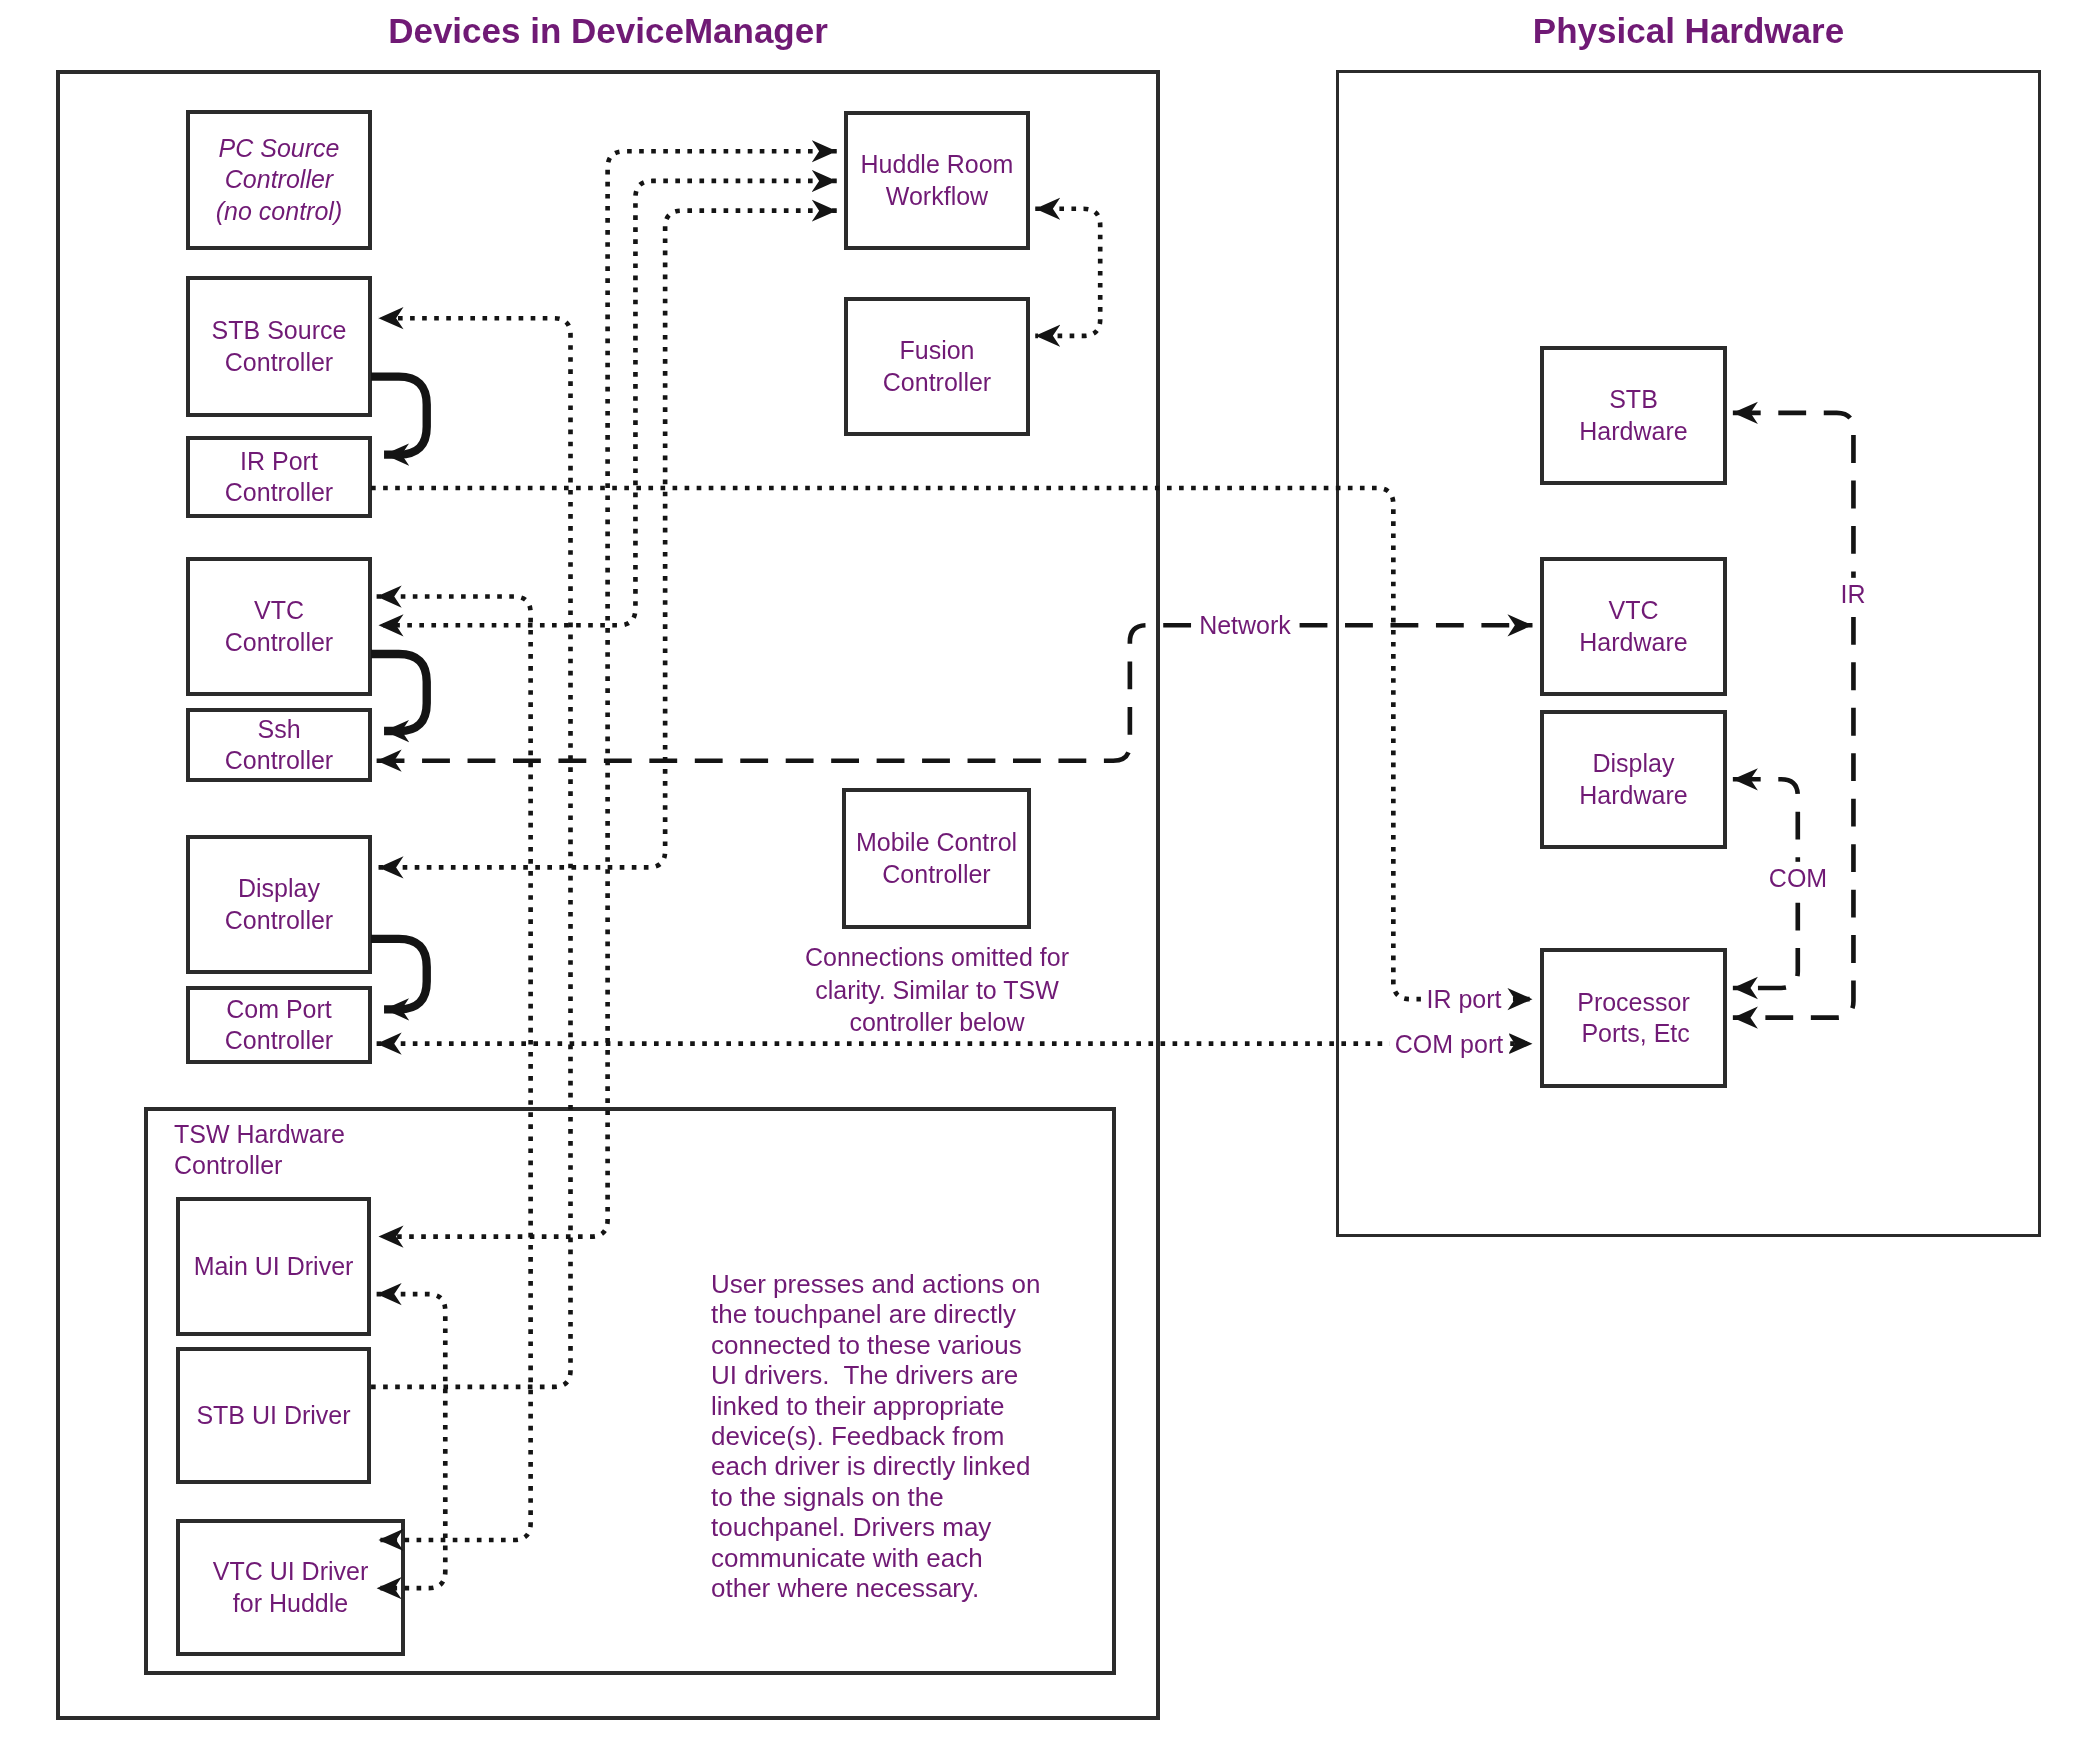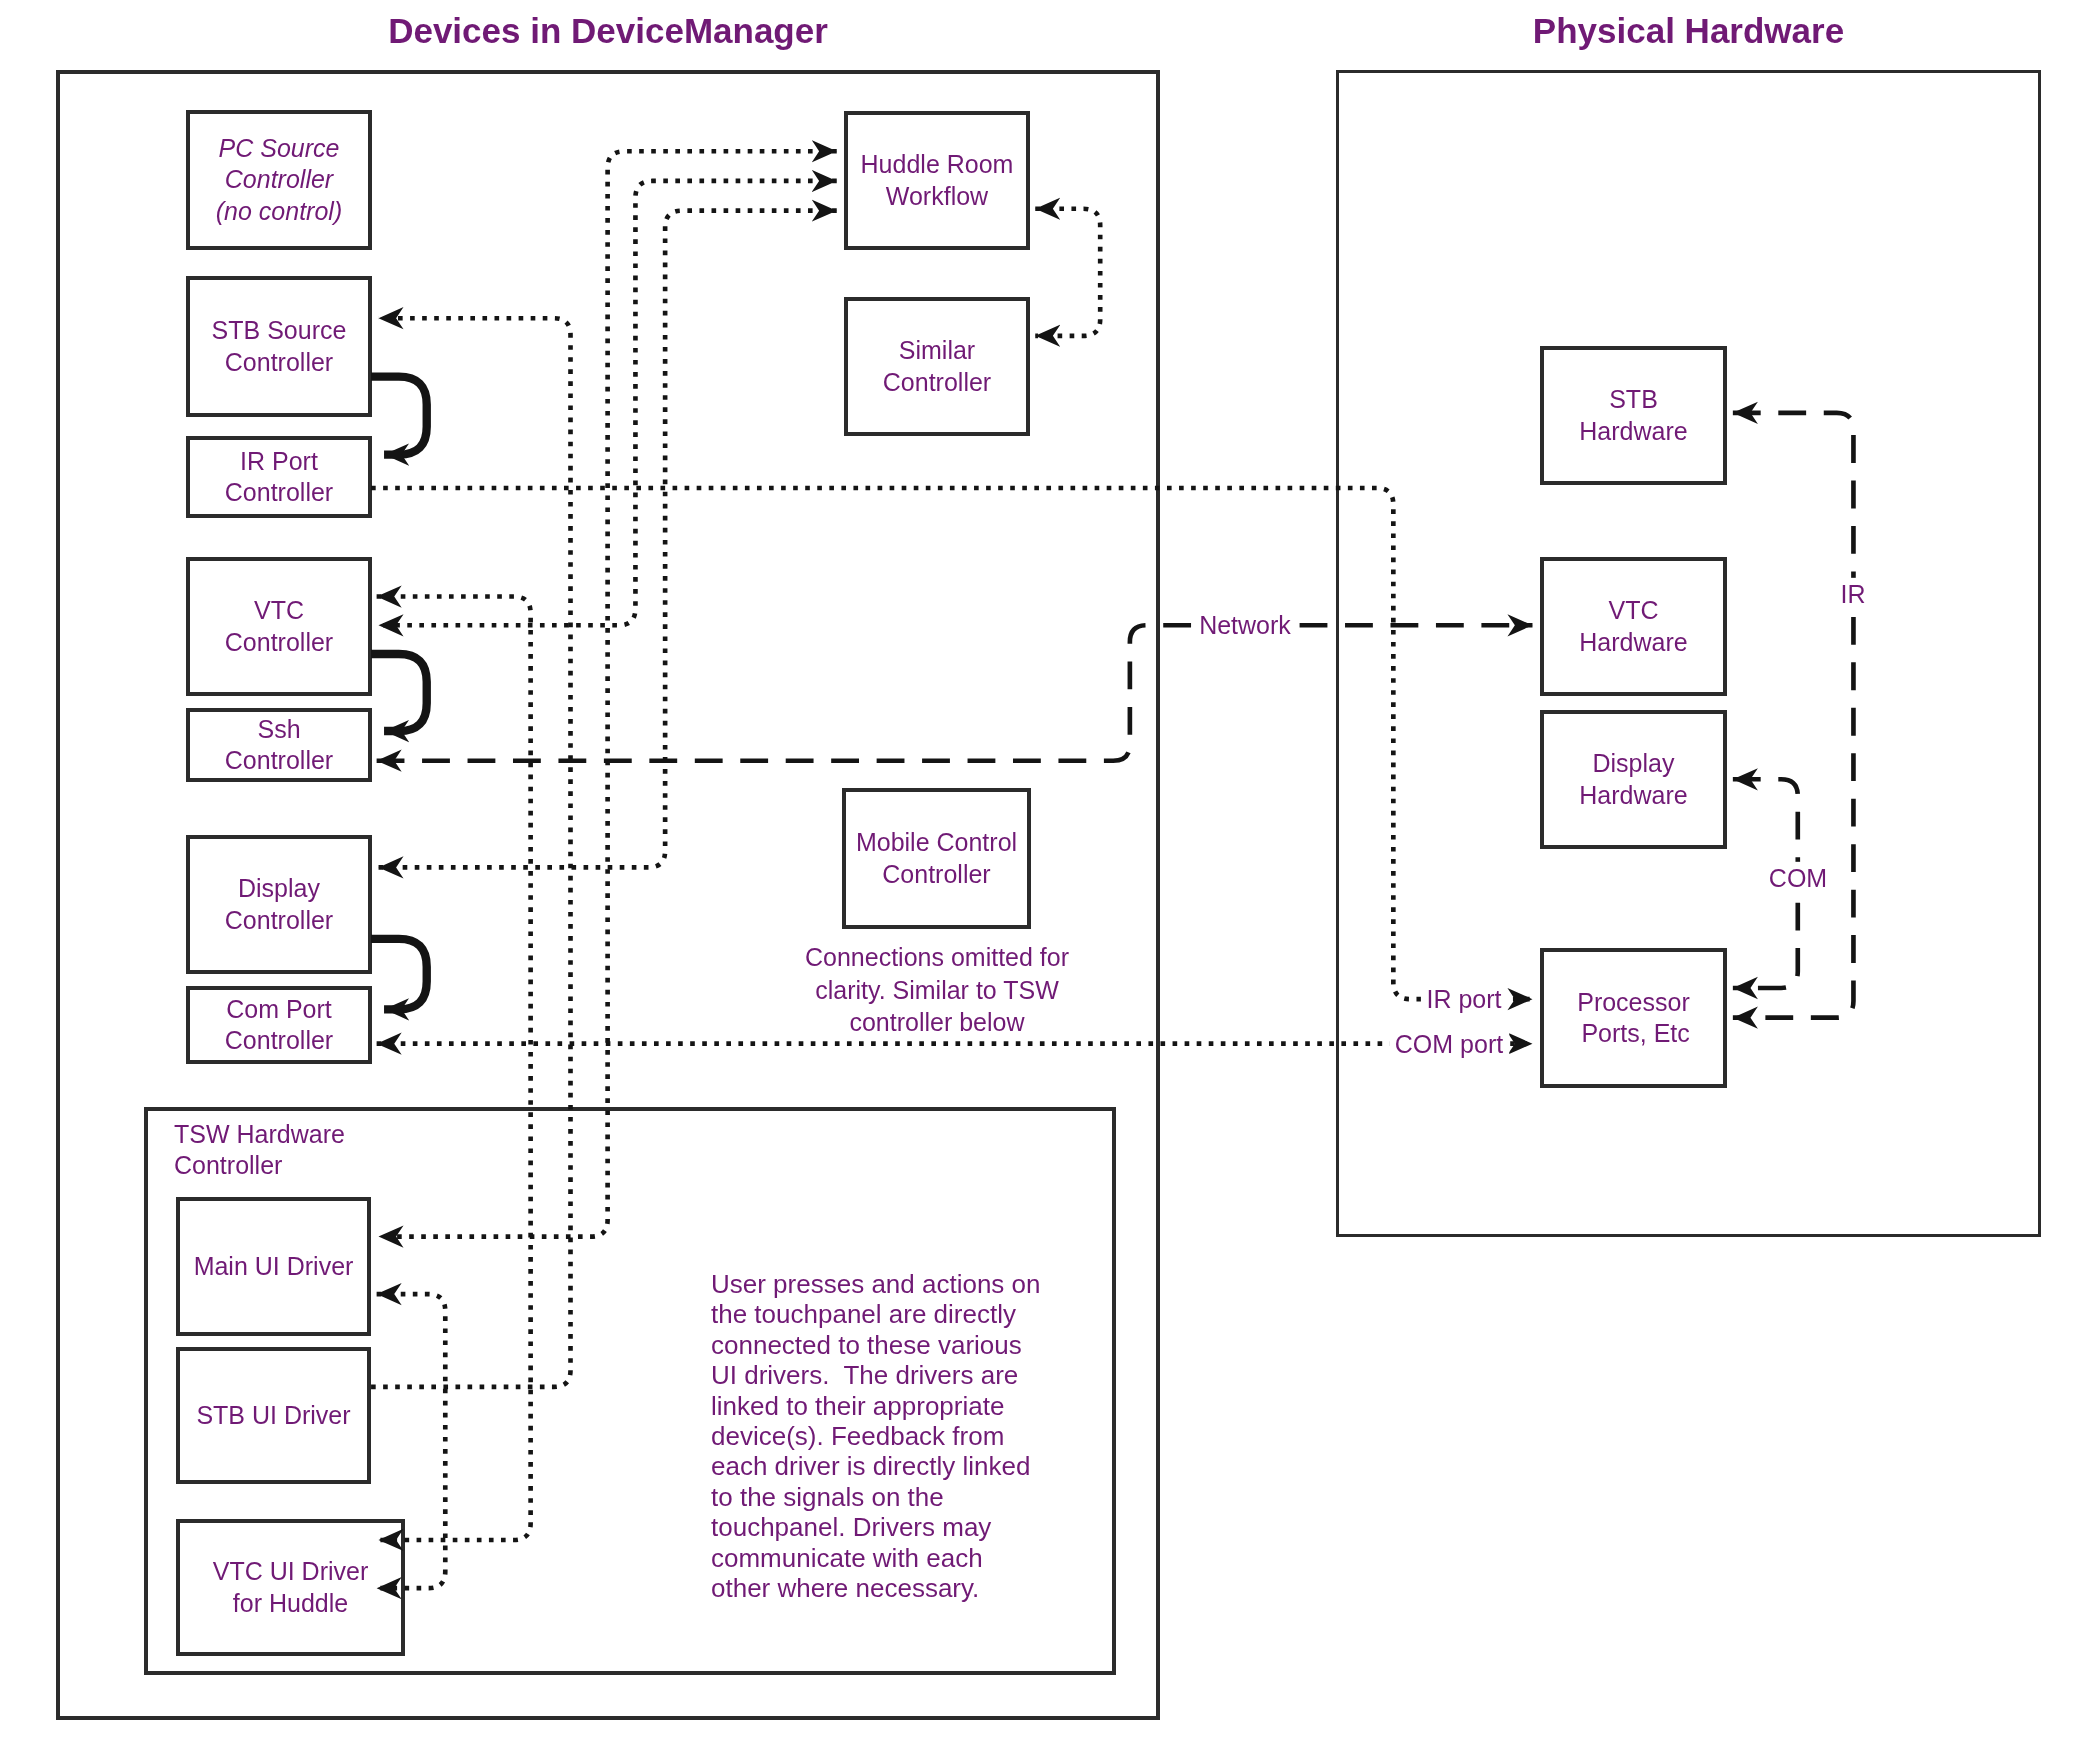--- a/index.html
+++ b/index.html
@@ -52,21 +52,21 @@
 Controller</div>
   <div class="box" style="left:186px;top:708px;width:186px;height:74px;">Ssh
 Controller</div>
   <div class="box" style="left:186px;top:835px;width:186px;height:139px;">Display
 Controller</div>
   <div class="box" style="left:186px;top:986px;width:186px;height:78px;">Com Port
 Controller</div>
 
   <div class="box" style="left:844px;top:111px;width:186px;height:139px;">Huddle Room
 Workflow</div>
-  <div class="box" style="left:844px;top:297px;width:186px;height:139px;">Similar
+  <div class="box" style="left:844px;top:297px;width:186px;height:139px;">Fusion
 Controller</div>
   <div class="box" style="left:842px;top:788px;width:189px;height:141px;">Mobile Control
 Controller</div>
   <div class="note" style="left:796px;top:941px;width:282px;">Connections omitted for
 clarity. Similar to TSW
 controller below</div>
 
   <div class="box" style="left:176px;top:1197px;width:195px;height:139px;">Main UI Driver</div>
   <div class="box" style="left:176px;top:1347px;width:195px;height:137px;">STB UI Driver</div>
   <div class="box" style="left:176px;top:1492px;width:229px;height:137px;margin-top:27px;">VTC UI Driver

